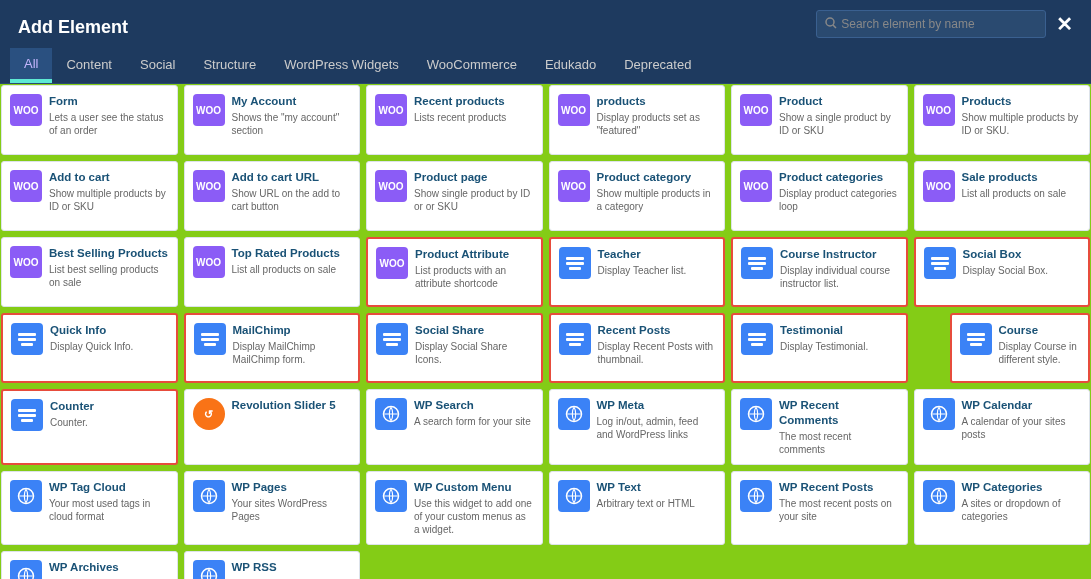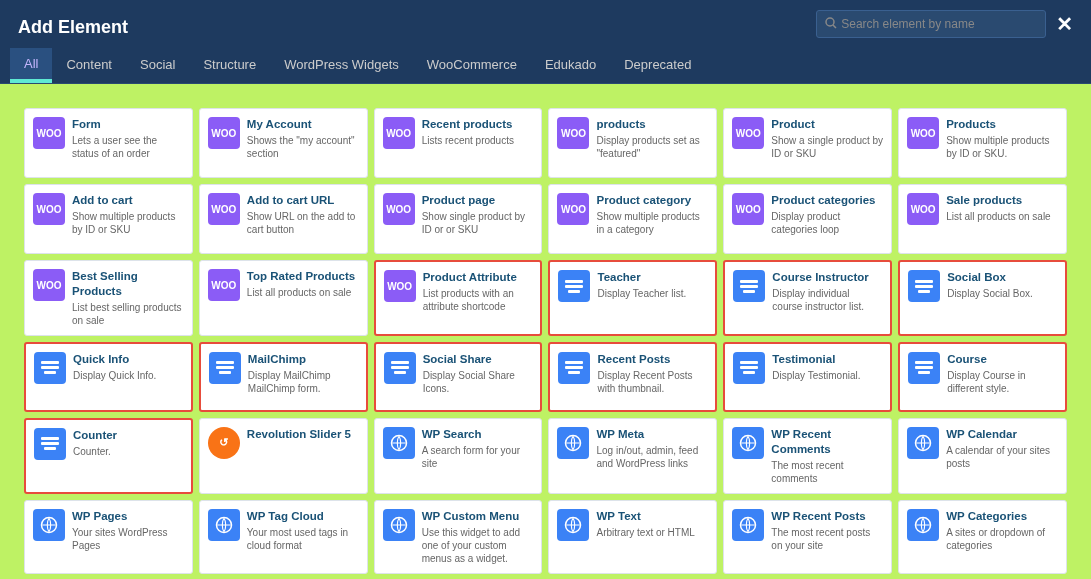--- a/index.html
+++ b/index.html
@@ -83,25 +83,25 @@
       border-bottom: 2px solid transparent;
     }
 
     .tab.active {
       color: #c4b5fd;
       border-bottom: 4px solid #5eead4;
       background: #2a5080;
     }
 
     .content-area {
-      background: #bef264;
+      background: #84cc16;
       flex: 1;
       overflow-y: auto;
       overflow-x: hidden;
-      padding: 24px;
+      padding: 1px;
       position: relative;
     }
 
     .grid {
       display: grid;
       grid-template-columns: repeat(6, 1fr);
       gap: 6px;
     }
 
     .element-card {
@@ -441,21 +441,21 @@
         <div class="stack-line"></div>
         <div class="stack-line"></div>
         <div class="stack-line short"></div>
       </div>
     </div>
     <div class="card-text">
       <div class="card-title">Testimonial</div>
       <div class="card-desc">Display Testimonial.</div>
     </div>
   </div>
-        <div class="element-card" style="border: 2px solid rgb(231, 76, 60);">
+        <div class="element-card" style="border: 2px solid rgb(231, 76, 60); margin-left: 36px;">
     <div class="icon-box icon-edu">
       <div class="stack-shape">
         <div class="stack-line"></div>
         <div class="stack-line"></div>
         <div class="stack-line short"></div>
       </div>
     </div>
     <div class="card-text">
       <div class="card-title">Course</div>
       <div class="card-desc">Display Course in different style.</div>
@@ -532,44 +532,44 @@
     </div>
   </div>
         <div class="element-card">
     <div class="icon-box icon-wp">
       <svg width="18" height="18" viewBox="0 0 24 24" fill="white">
         <circle cx="12" cy="12" r="10" stroke="white" stroke-width="2" fill="none"></circle>
         <path d="M3 12h18M12 3c-3 4-3 14 0 18M12 3c3 4 3 14 0 18" stroke="white" stroke-width="1.5" fill="none"></path>
       </svg>
     </div>
     <div class="card-text">
+      <div class="card-title">WP Tag Cloud</div>
+      <div class="card-desc">Your most used tags in cloud format</div>
+    </div>
+  </div>
+        <div class="element-card">
+    <div class="icon-box icon-wp">
+      <svg width="18" height="18" viewBox="0 0 24 24" fill="white">
+        <circle cx="12" cy="12" r="10" stroke="white" stroke-width="2" fill="none"></circle>
+        <path d="M3 12h18M12 3c-3 4-3 14 0 18M12 3c3 4 3 14 0 18" stroke="white" stroke-width="1.5" fill="none"></path>
+      </svg>
+    </div>
+    <div class="card-text">
       <div class="card-title">WP Pages</div>
       <div class="card-desc">Your sites WordPress Pages</div>
     </div>
   </div>
         <div class="element-card">
     <div class="icon-box icon-wp">
       <svg width="18" height="18" viewBox="0 0 24 24" fill="white">
         <circle cx="12" cy="12" r="10" stroke="white" stroke-width="2" fill="none"></circle>
         <path d="M3 12h18M12 3c-3 4-3 14 0 18M12 3c3 4 3 14 0 18" stroke="white" stroke-width="1.5" fill="none"></path>
       </svg>
     </div>
     <div class="card-text">
-      <div class="card-title">WP Tag Cloud</div>
-      <div class="card-desc">Your most used tags in cloud format</div>
-    </div>
-  </div>
-        <div class="element-card">
-    <div class="icon-box icon-wp">
-      <svg width="18" height="18" viewBox="0 0 24 24" fill="white">
-        <circle cx="12" cy="12" r="10" stroke="white" stroke-width="2" fill="none"></circle>
-        <path d="M3 12h18M12 3c-3 4-3 14 0 18M12 3c3 4 3 14 0 18" stroke="white" stroke-width="1.5" fill="none"></path>
-      </svg>
-    </div>
-    <div class="card-text">
       <div class="card-title">WP Custom Menu</div>
       <div class="card-desc">Use this widget to add one of your custom menus as a widget.</div>
     </div>
   </div>
         <div class="element-card">
     <div class="icon-box icon-wp">
       <svg width="18" height="18" viewBox="0 0 24 24" fill="white">
         <circle cx="12" cy="12" r="10" stroke="white" stroke-width="2" fill="none"></circle>
         <path d="M3 12h18M12 3c-3 4-3 14 0 18M12 3c3 4 3 14 0 18" stroke="white" stroke-width="1.5" fill="none"></path>
       </svg>

